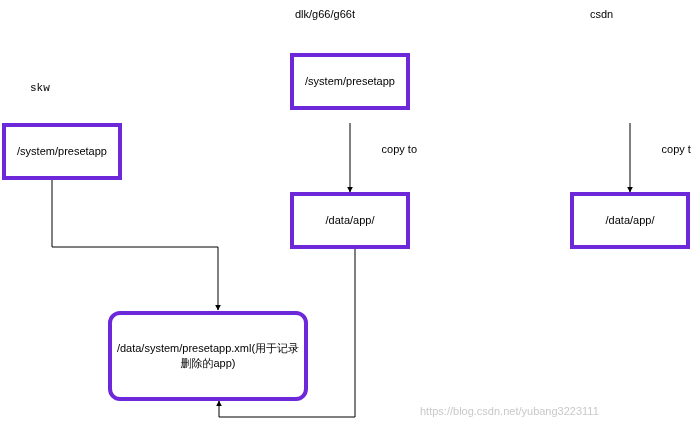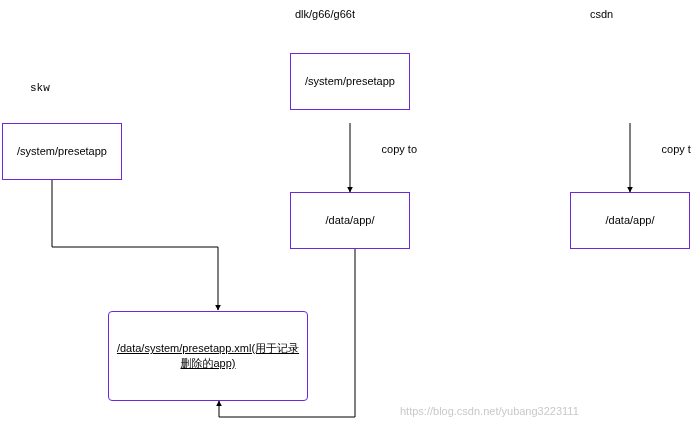--- a/index.html
+++ b/index.html
@@ -18,35 +18,34 @@
     overflow: hidden;
   }
   .col-title {
     position: absolute;
     font-size: 11px;
     color: #000000;
     white-space: nowrap;
   }
   .node {
     position: absolute;
-    border: 1px solid #6d28d9;
+    border: 4px solid #6d28d9;
     background: #ffffff;
     box-sizing: border-box;
     display: flex;
     align-items: center;
     justify-content: center;
     text-align: center;
     font-size: 11px;
     color: #000000;
     line-height: 1.35;
     padding: 2px 4px;
   }
   .node.rounded {
-    border-radius: 4px;
-    text-decoration: underline;
+    border-radius: 12px;
   }
   .edge-label {
     position: absolute;
     font-size: 11px;
     color: #000000;
     background: #ffffff;
     white-space: nowrap;
     text-align: right;
   }
   svg.lines {
@@ -96,15 +95,15 @@
 
   <div class="node" style="left: 290px; top: 192px; width: 120px; height: 57px;">/data/app/</div>
 
   <div class="node" style="left: 570px; top: 192px; width: 120px; height: 57px;">/data/app/</div>
 
   <div class="node rounded" style="left: 108px; top: 311px; width: 200px; height: 90px;">/data/system/presetapp.xml(用于记录删除的app)</div>
 
   <div class="edge-label" style="left: 357px; top: 143px; width: 60px;">copy to</div>
   <div class="edge-label" style="left: 637px; top: 143px; width: 60px;">copy to</div>
 
-  <div class="watermark" style="left: 400px; top: 405px; text-align: center;">https://blog.csdn.net/yubang3223111</div>
+  <div class="watermark" style="left: 420px; top: 405px; text-align: center;">https://blog.csdn.net/yubang3223111</div>
 
 </div>
 
 </body></html>

